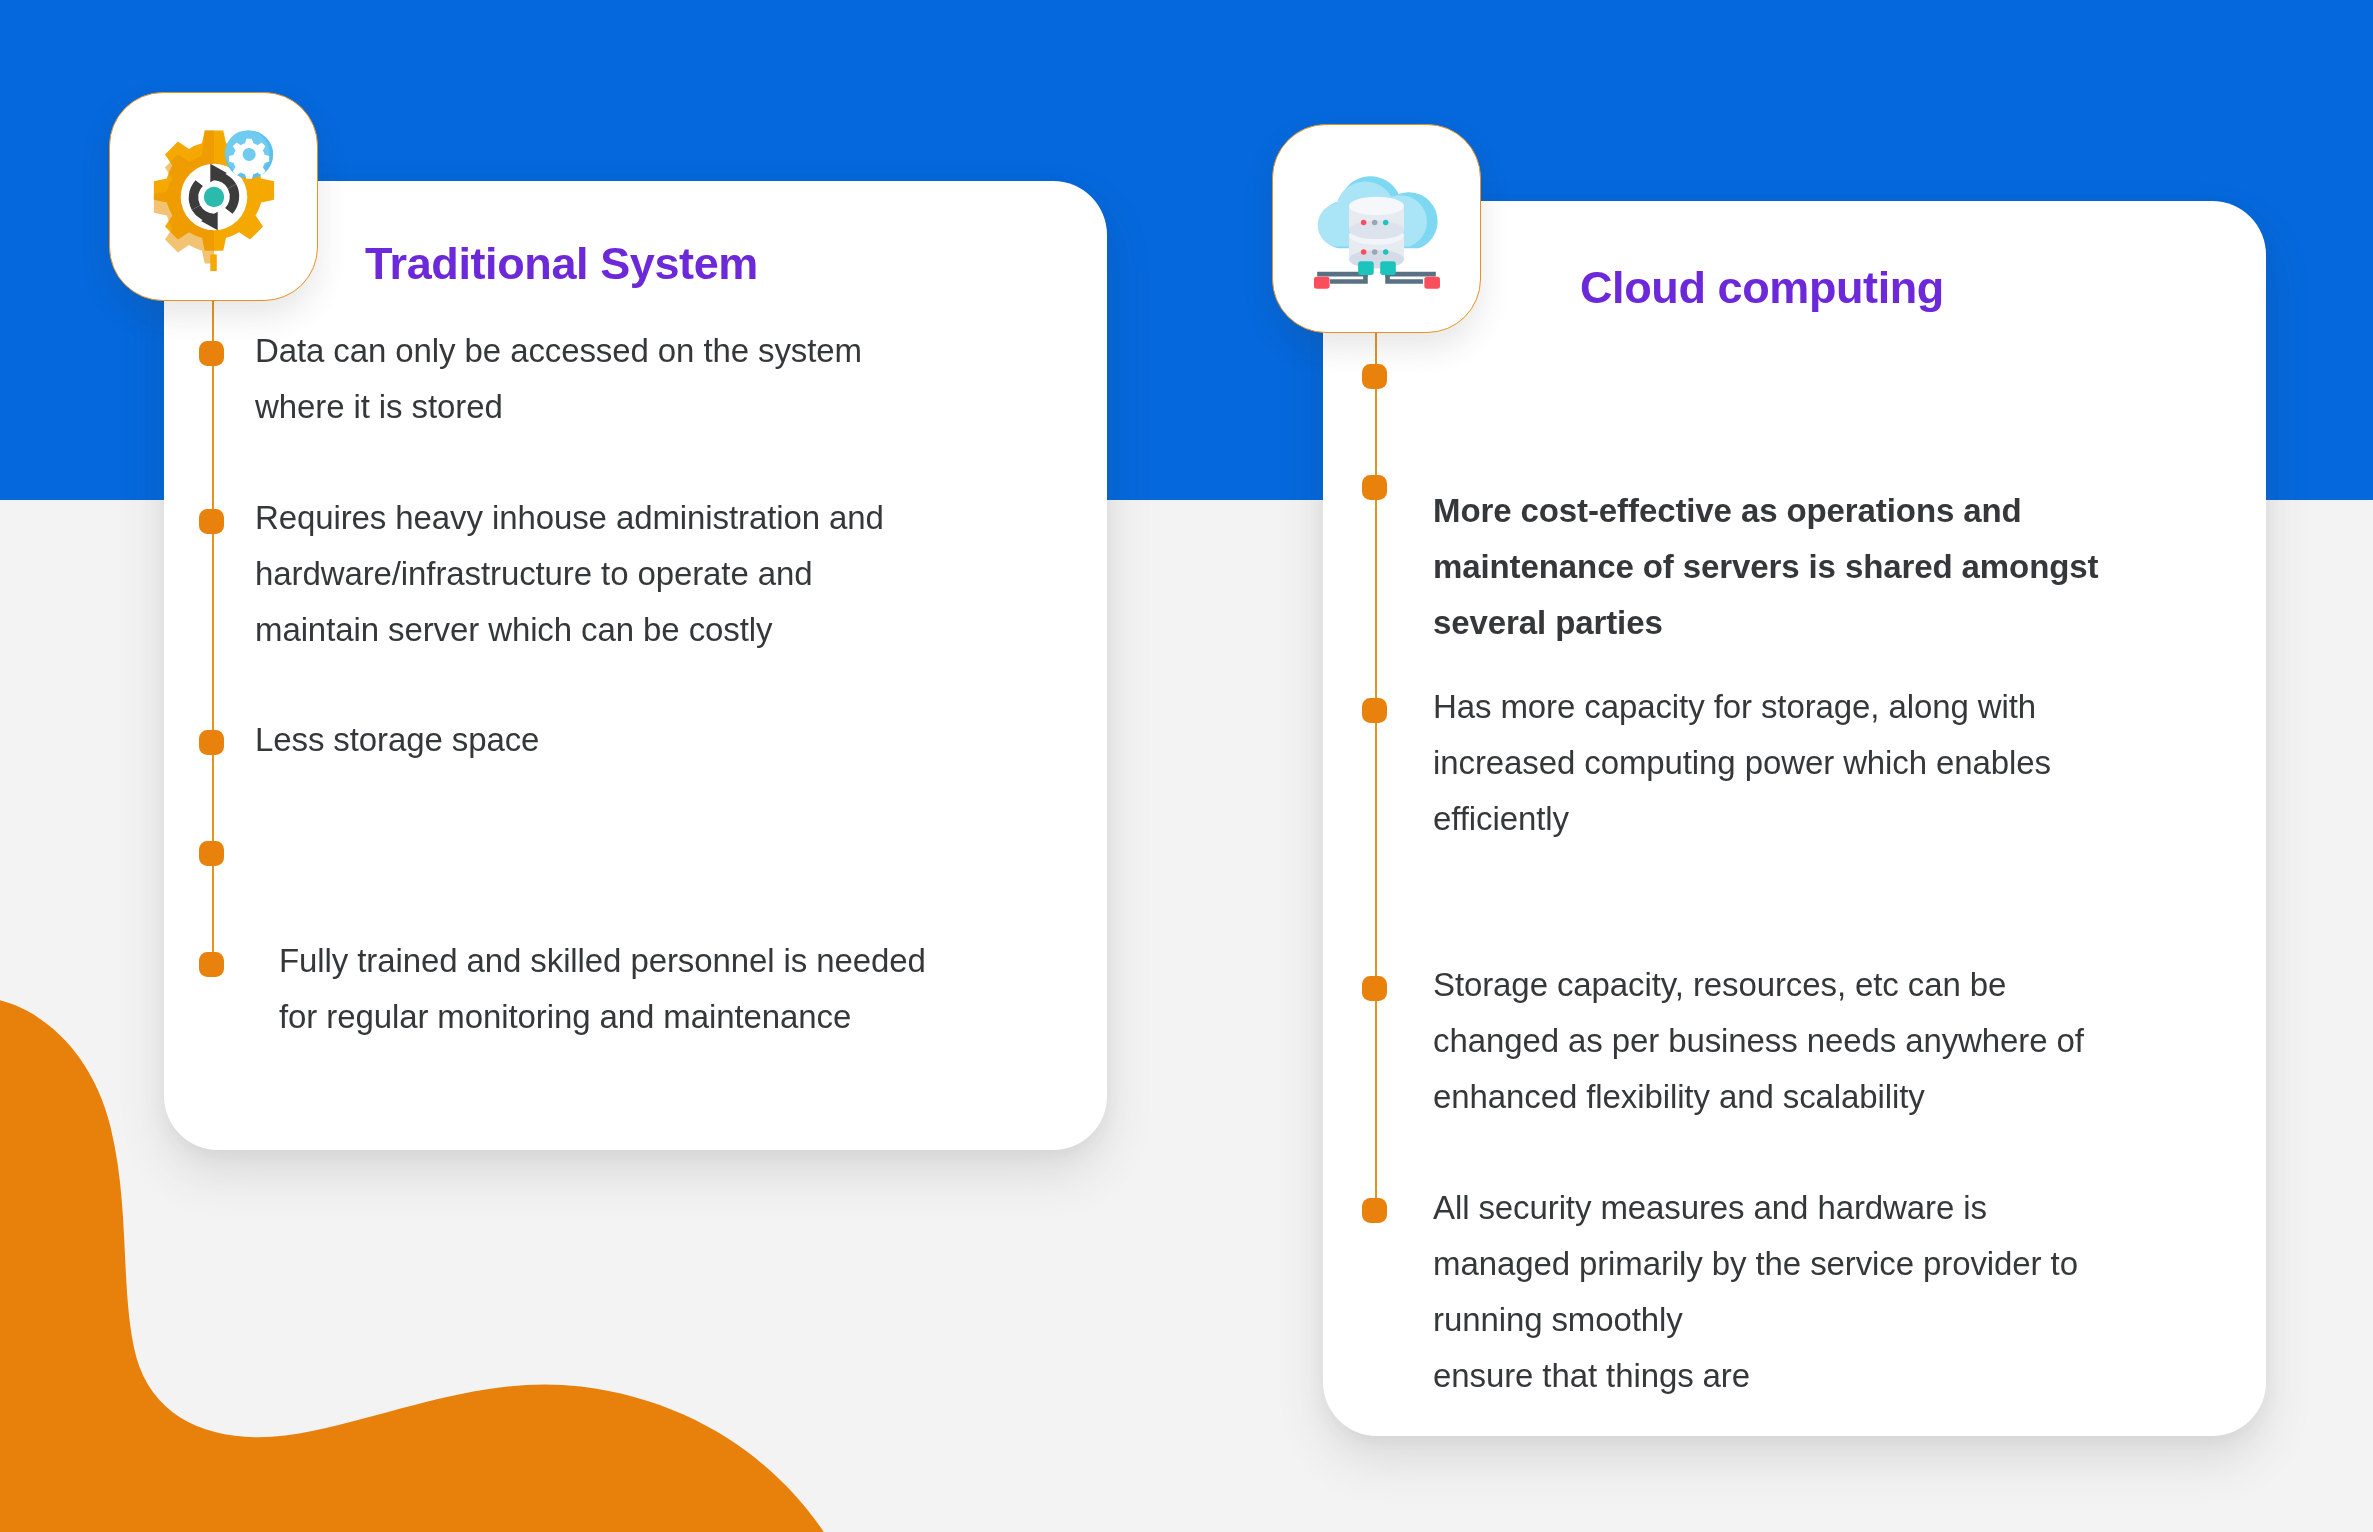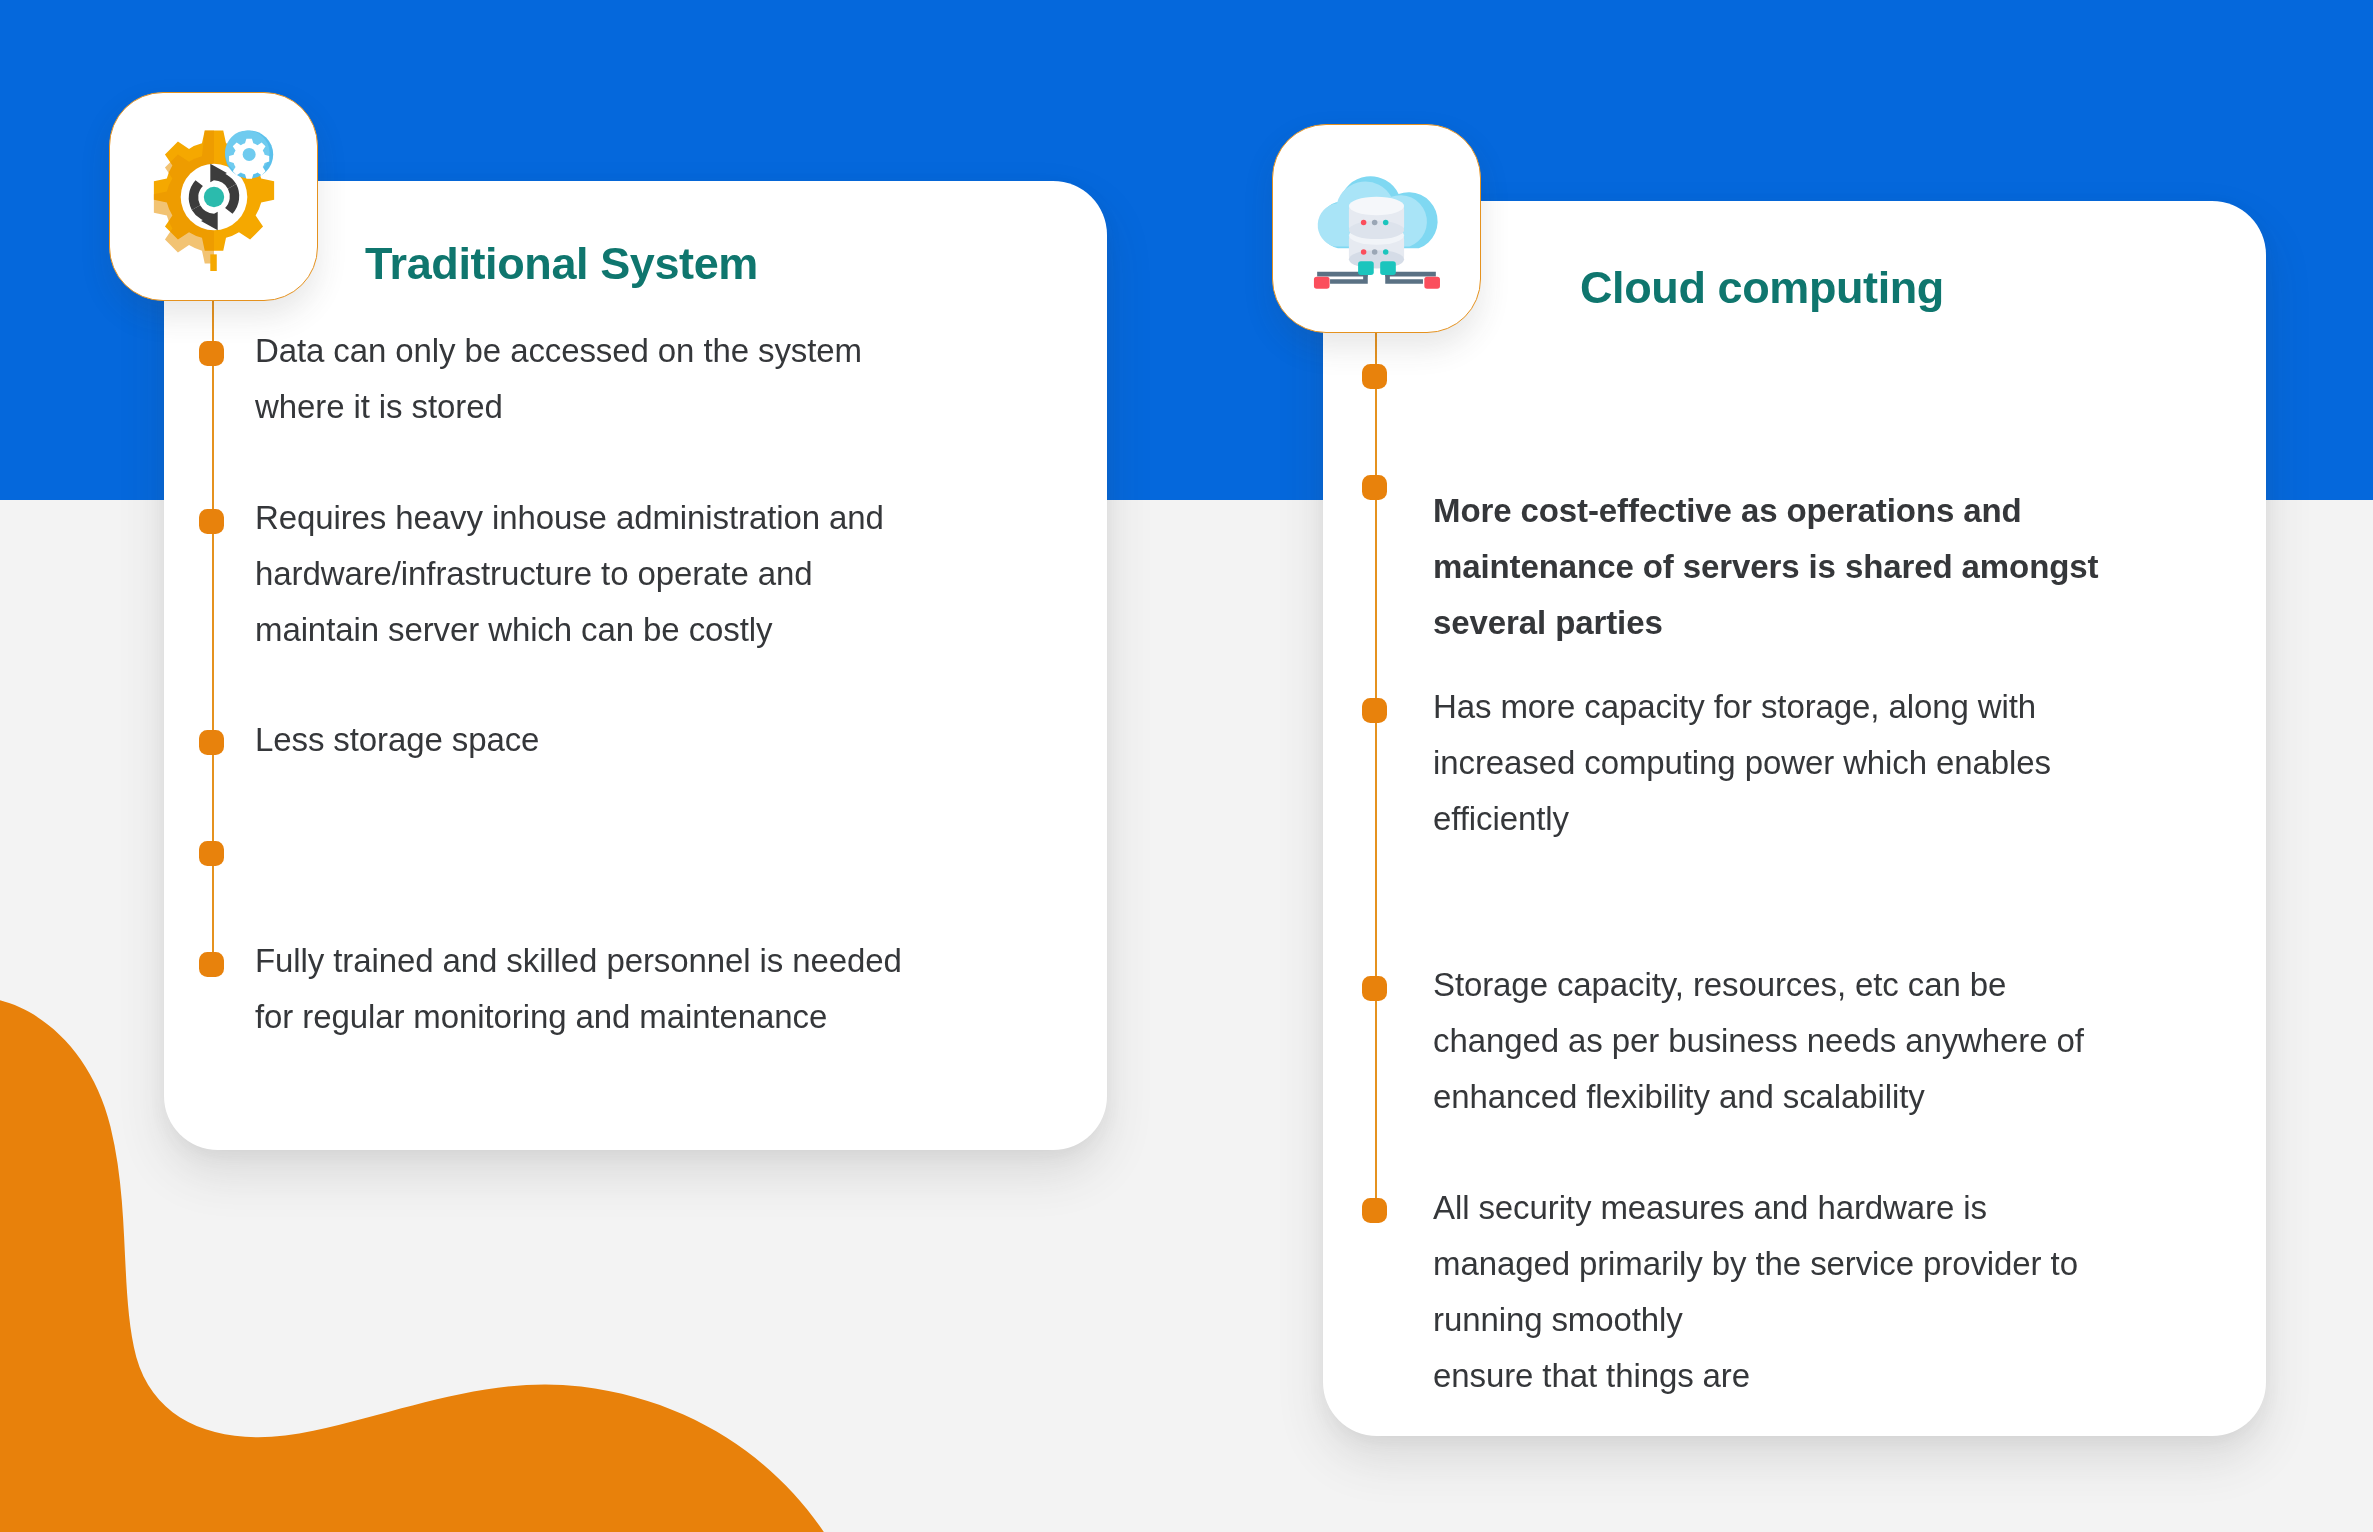--- a/index.html
+++ b/index.html
@@ -96,21 +96,21 @@
     background:#E8820C;
     border-radius:8.3px;
     z-index:7;
   }
 
   
   .card-title {
     position:absolute;
     font-size:45px;
     font-weight:bold;
-    color:#0f766e;
+    color:#6d28d9;
     letter-spacing:-0.4px;
     z-index:5;
     white-space:nowrap;
   }
   .title-left  { left:365px;  top:238px; }
   .title-right { left:1532px; top:262px;margin-left:48px; }
 
   .bullet-text {
     position:absolute;
     font-size:33px;
@@ -163,21 +163,21 @@
   </div>
 
   <div class="dot" style="left:199px; top:730px;"></div>
   <div class="bullet-text left" style="top:712px;">
     <div>Less storage space</div>
   </div>
 
   <div class="dot" style="left:199px; top:841px;"></div>
 
   <div class="dot" style="left:199px; top:952px;"></div>
-  <div class="bullet-text left" style="top:933px;">
+  <div class="bullet-text left" style="top:933px;margin-left:24px;">
     <div>Fully trained and skilled personnel is needed</div>
     <div>for regular monitoring and maintenance</div>
   </div>
 
   <div class="icon-tile icon-tile-left">
     <svg width="148" height="148" viewBox="0 0 160 160" xmlns="http://www.w3.org/2000/svg">
 
       <g>
         <path d="M70 8 h20 l3 14 a48 48 0 0 1 14 6 l12 -8 l14 14 l-8 12 a48 48 0 0 1 6 14 l14 3 v20 l-14 3
                  a48 48 0 0 1 -6 14 l8 12 l-14 14 l-12 -8 a48 48 0 0 1 -14 6 l-3 14 h-20 l-3 -14

